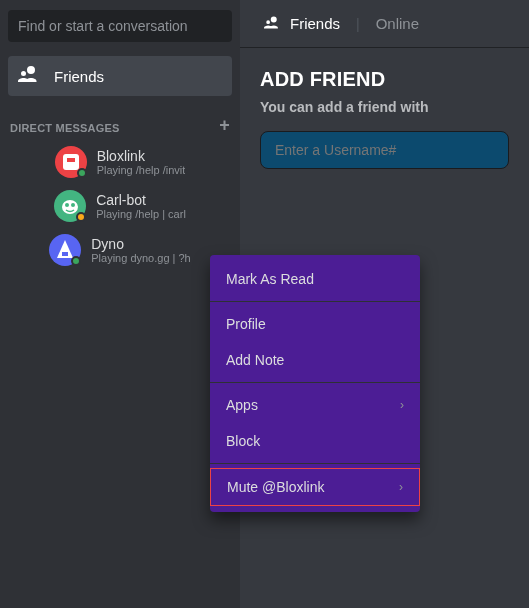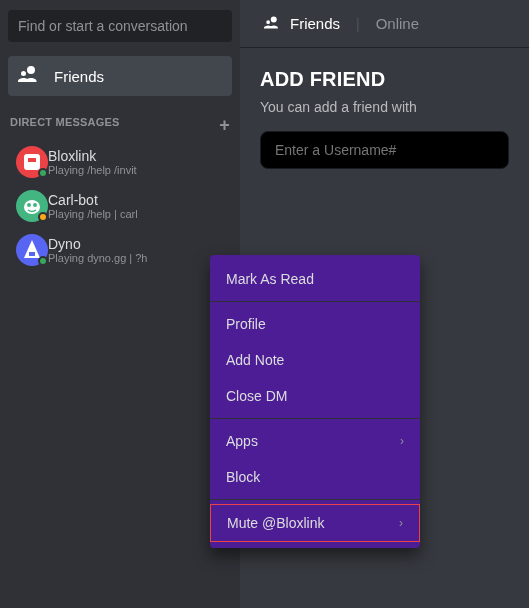--- a/index.html
+++ b/index.html
@@ -63,21 +63,21 @@
     .nav-icon {
       width: 24px;
       height: 24px;
       display: flex;
       align-items: center;
       justify-content: center;
     }
 
     .dm-header {
       display: flex;
-      align-items: flex-start;
+      align-items: flex-end;
       justify-content: space-between;
       padding: 16px 10px 4px 10px;
       color: #8e9297;
       font-size: 11px;
       font-weight: 600;
       text-transform: uppercase;
       letter-spacing: 0.02em;
       gap: 39px;
     }
 
@@ -91,21 +91,23 @@
     .dm-list {
       padding: 2px 8px;
     }
 
     .dm-item {
       display: flex;
       align-items: center;
       padding: 6px 8px;
       border-radius: 4px;
       cursor: pointer;
+      gap: 10px;
       position: relative;
+      justify-content: center;
     }
 
     .avatar-wrap {
       position: relative;
       flex-shrink: 0;
     }
 
     .avatar {
       width: 32px;
       height: 32px;
@@ -202,24 +204,25 @@
       font-weight: 700;
       text-transform: uppercase;
       letter-spacing: 0.01em;
       margin-bottom: 8px;
     }
 
     .add-friend-desc {
       color: #b9bbbe;
       font-size: 14px;
       margin-bottom: 16px;
+      font-weight: bold;
     }
 
     .username-input {
-      background: #000000;
+      background: #0c4a6e;
       border: 1px solid #1a1b1e;
       border-radius: 8px;
       padding: 10px 14px;
       color: #8e9297;
       font-size: 14px;
       width: 100%;
     }
 
     
     .context-menu {
@@ -394,23 +397,20 @@
   <div class="context-divider"></div>
 
   <div class="context-item">
     <span>Profile</span>
   </div>
 
   <div class="context-item">
     <span>Add Note</span>
   </div>
 
-  <div class="context-item">
-    <span>Close DM</span>
-  </div>
   <div class="context-divider"></div>
 
   <div class="context-item">
     <span>Apps</span>
     <span class="chevron">›</span>
   </div>
 
   <div class="context-item">
     <span>Block</span>
   </div>

